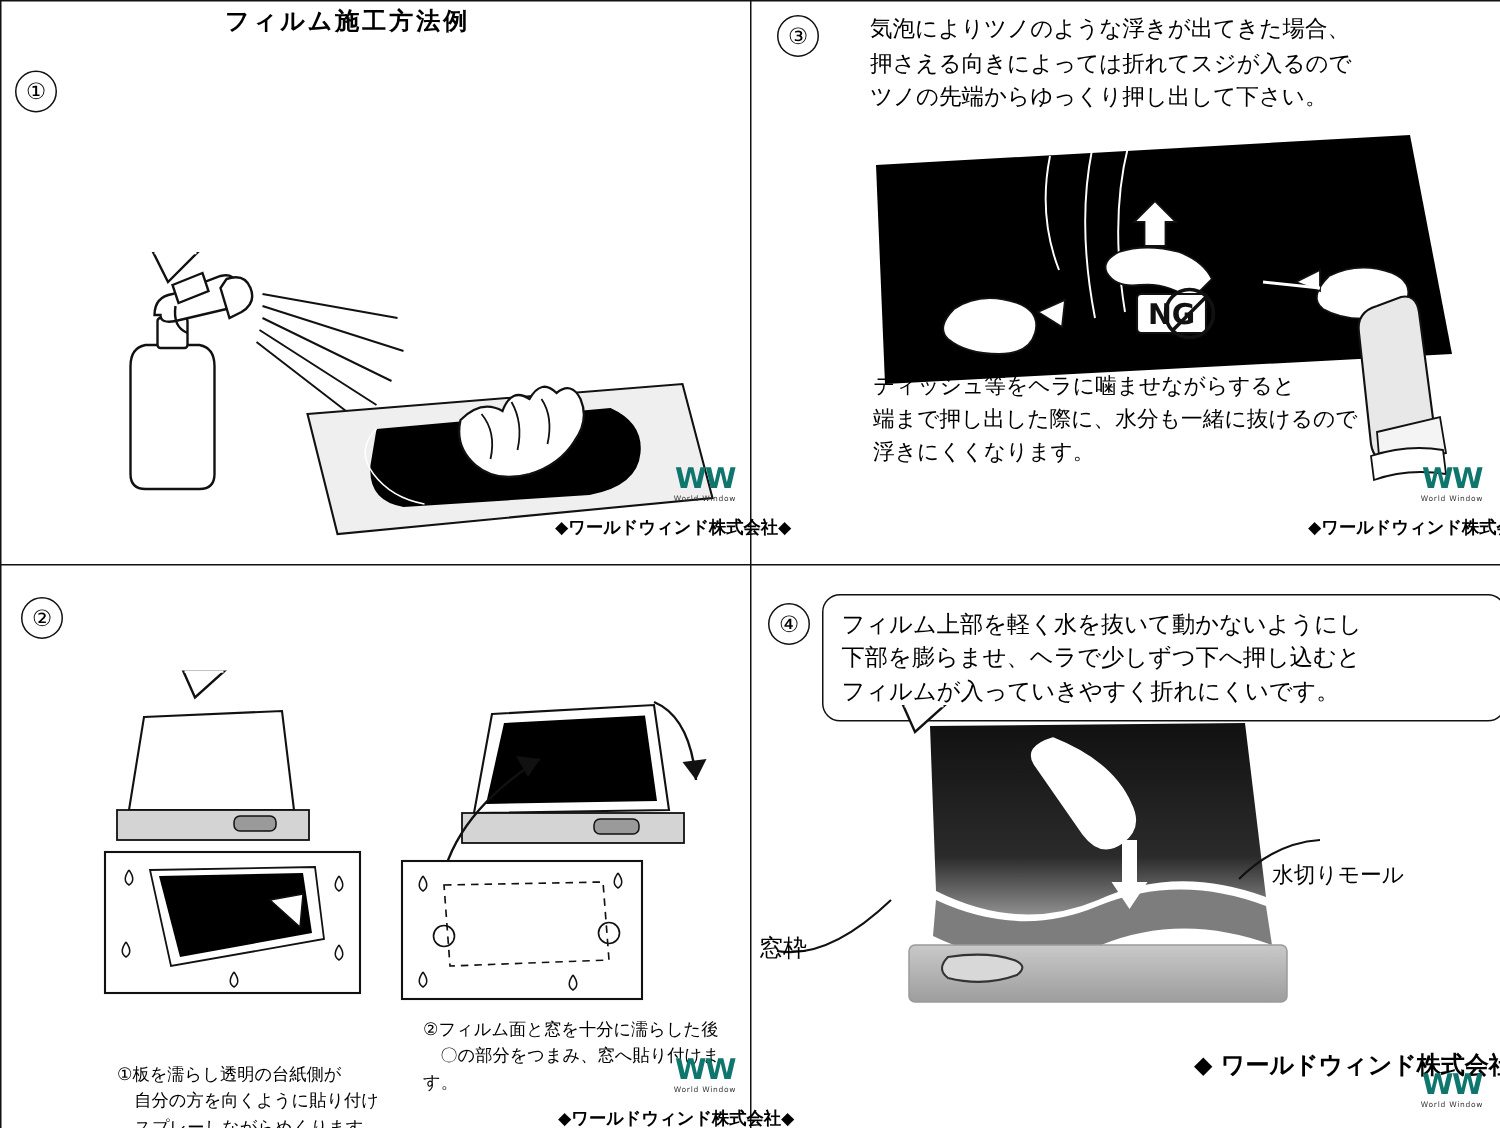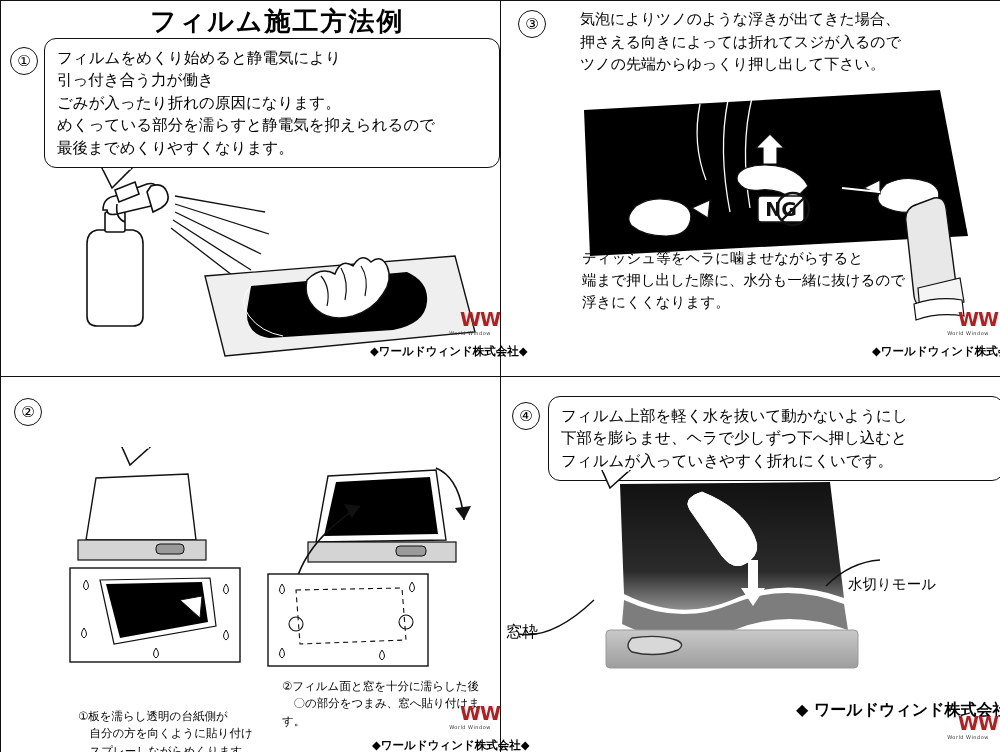--- a/index.html
+++ b/index.html
@@ -9,21 +9,21 @@
     font-family:"DejaVu Sans","Liberation Sans",sans-serif;
     color:#000;
     overflow:hidden;
     position:relative;
   }
   .page{position:relative;width:1000px;height:752px;}
 
   
   .title{
     position:absolute;left:150px;top:4px;
-    font-size:26px;font-weight:bold;letter-spacing:2px;
+    font-size:16px;font-weight:bold;letter-spacing:2px;
   }
 
   
   .vline{position:absolute;left:500px;top:0;width:1px;height:752px;background:#111;}
   .hline{position:absolute;left:0;top:376px;width:1000px;height:1px;background:#111;}
   .border{position:absolute;left:0;top:0;width:999px;height:751px;border:1px solid #111;}
 
   
   .circ{
     position:absolute;width:26px;height:26px;border:1.6px solid #111;border-radius:50%;
@@ -40,46 +40,41 @@
   
   .txt{position:absolute;font-size:15px;line-height:1.5;white-space:pre-line;}
   .small{position:absolute;font-size:11.5px;line-height:1.5;white-space:pre-line;}
   .med{position:absolute;font-size:14.5px;line-height:1.5;white-space:pre-line;}
   .bold{font-weight:normal;}
 
   
   .logo{position:absolute;text-align:center;}
   .logo .ww{
     font-family:"DejaVu Sans","Liberation Sans",sans-serif;
-    font-weight:bold;font-size:19px;letter-spacing:-1px;color:#b91c1c;line-height:1;text-align:right;
+    font-weight:bold;font-size:19px;letter-spacing:-1px;color:#0f766e;line-height:1;
   }
   .logo .sub{font-size:5px;color:#333;letter-spacing:0.5px;margin-top:1px;}
 
   .company{position:absolute;font-size:13px;font-weight:bold;white-space:nowrap;text-align:center;}
 
   svg{display:block;}
   .svgwrap{position:absolute;}
 </style>
 </head>
 <body>
 
 <div class="page">
 
   <div class="border"></div>
   <div class="vline"></div>
   <div class="hline"></div>
 
   <div class="title">フィルム施工方法例</div>
 
   <div class="circ" style="left:10px;top:47px;">①</div>
-  <div class="bubble" style="left:44px;top:38px;width:430px;">フィルムをめくり始めると静電気により
-引っ付き合う力が働き
-ごみが入ったり折れの原因になります。
-めくっている部分を濡らすと静電気を抑えられるので
-最後までめくりやすくなります。</div>
 
   <div class="svgwrap" style="left:100px;top:168px;">
     <svg width="40" height="22" viewBox="0 0 40 22">
       <path d="M2,0 L32,0 L12,20 Z" fill="#fff" stroke="#111" stroke-width="1.6"></path>
       <line x1="3" y1="0" x2="31" y2="0" stroke="#fff" stroke-width="3"></line>
     </svg>
   </div>
 
   <div class="svgwrap" style="left:55px;top:160px;">
     <svg width="430" height="200" viewBox="0 0 430 200">

